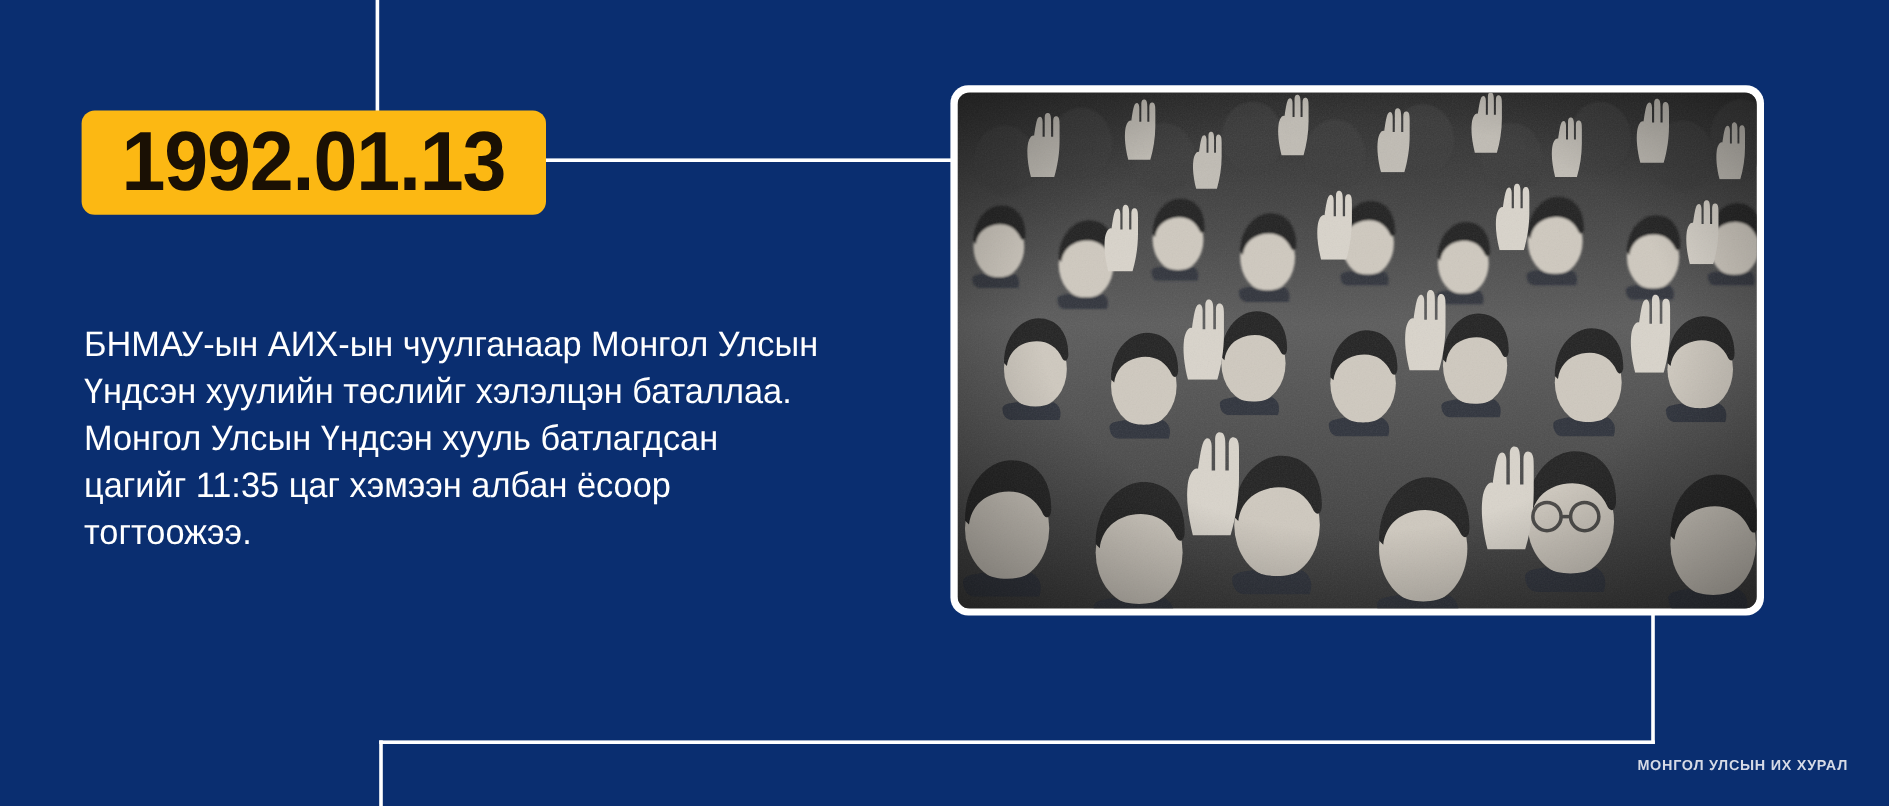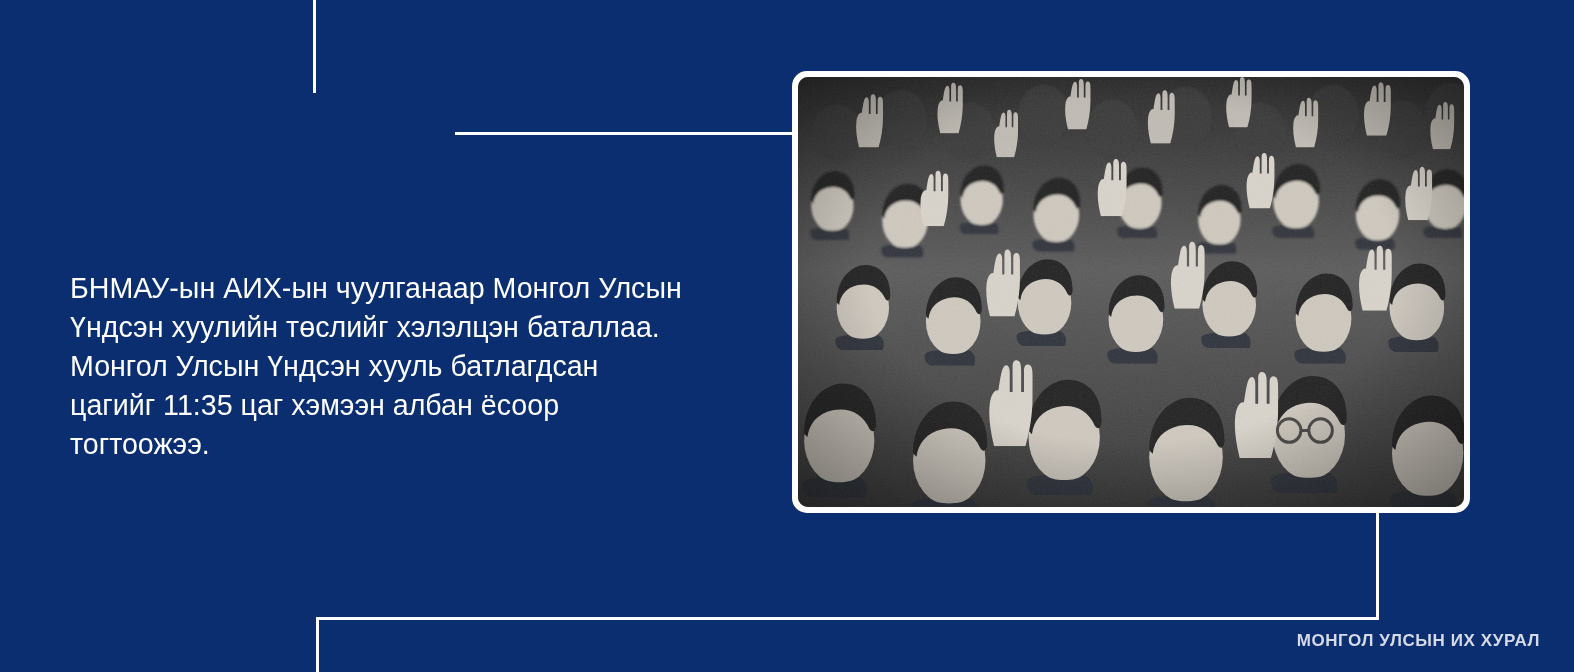--- a/index.html
+++ b/index.html
@@ -117,37 +117,40 @@
     width: 100%;
     height: 100%;
   }
 
   
   .footer-caption {
     position: absolute;
     right: 34px;
     top: 631px;
     color: #d6dae6;
-    font-size: 17px;
+    font-size: 12px;
     font-weight: 700;
     letter-spacing: 0.6px;
     text-align: right;
   }
 </style>
 </head>
 <body>
 
 <div id="stage">
 
   <div class="line line-top-vertical"></div>
   <div class="line line-badge-right"></div>
   <div class="line line-photo-down"></div>
   <div class="line line-bottom-horizontal"></div>
   <div class="line line-bottom-vertical"></div>
 
+  <div class="date-badge">
+    <span class="date-badge-text">1992.01.13</span>
+  </div>
 
   <div class="body-text">БНМАУ-ын АИХ-ын чуулганаар Монгол Улсын
 Үндсэн хуулийн төслийг хэлэлцэн баталлаа.
 Монгол Улсын Үндсэн хууль батлагдсан
 цагийг 11:35 цаг хэмээн албан ёсоор
 тогтоожээ.</div>
 
   <div class="photo-card">
     <div class="photo-inner">
       <svg viewBox="0 0 678 442" preserveAspectRatio="xMidYMid slice" role="img">

